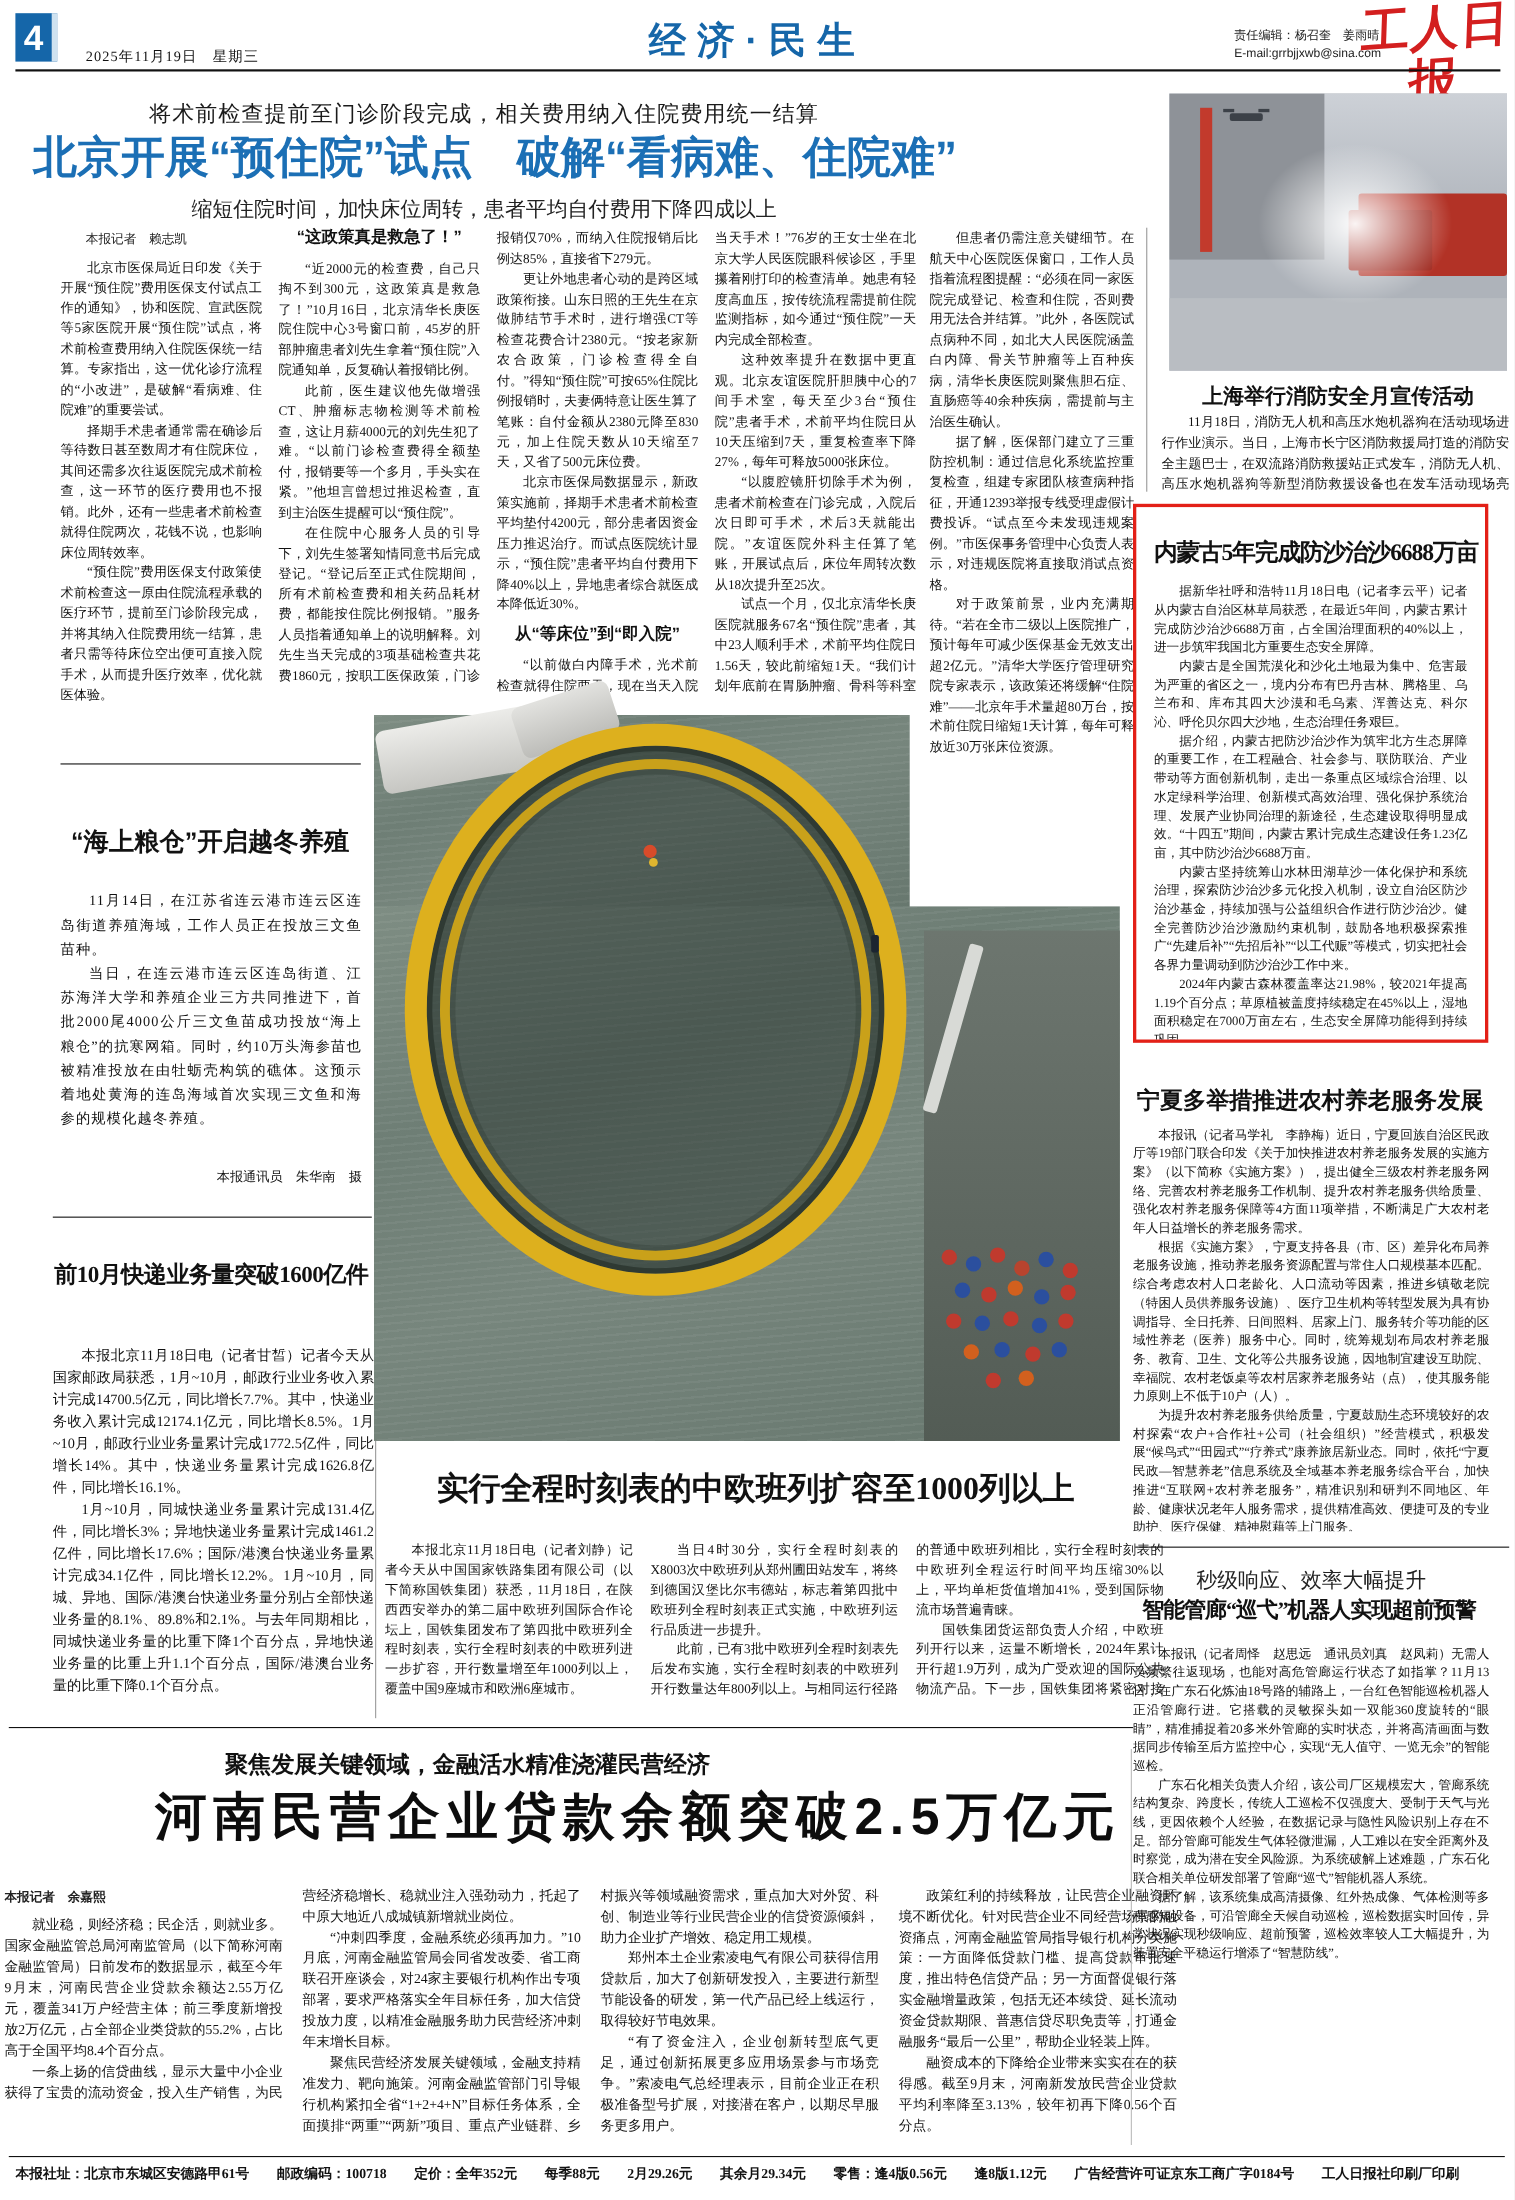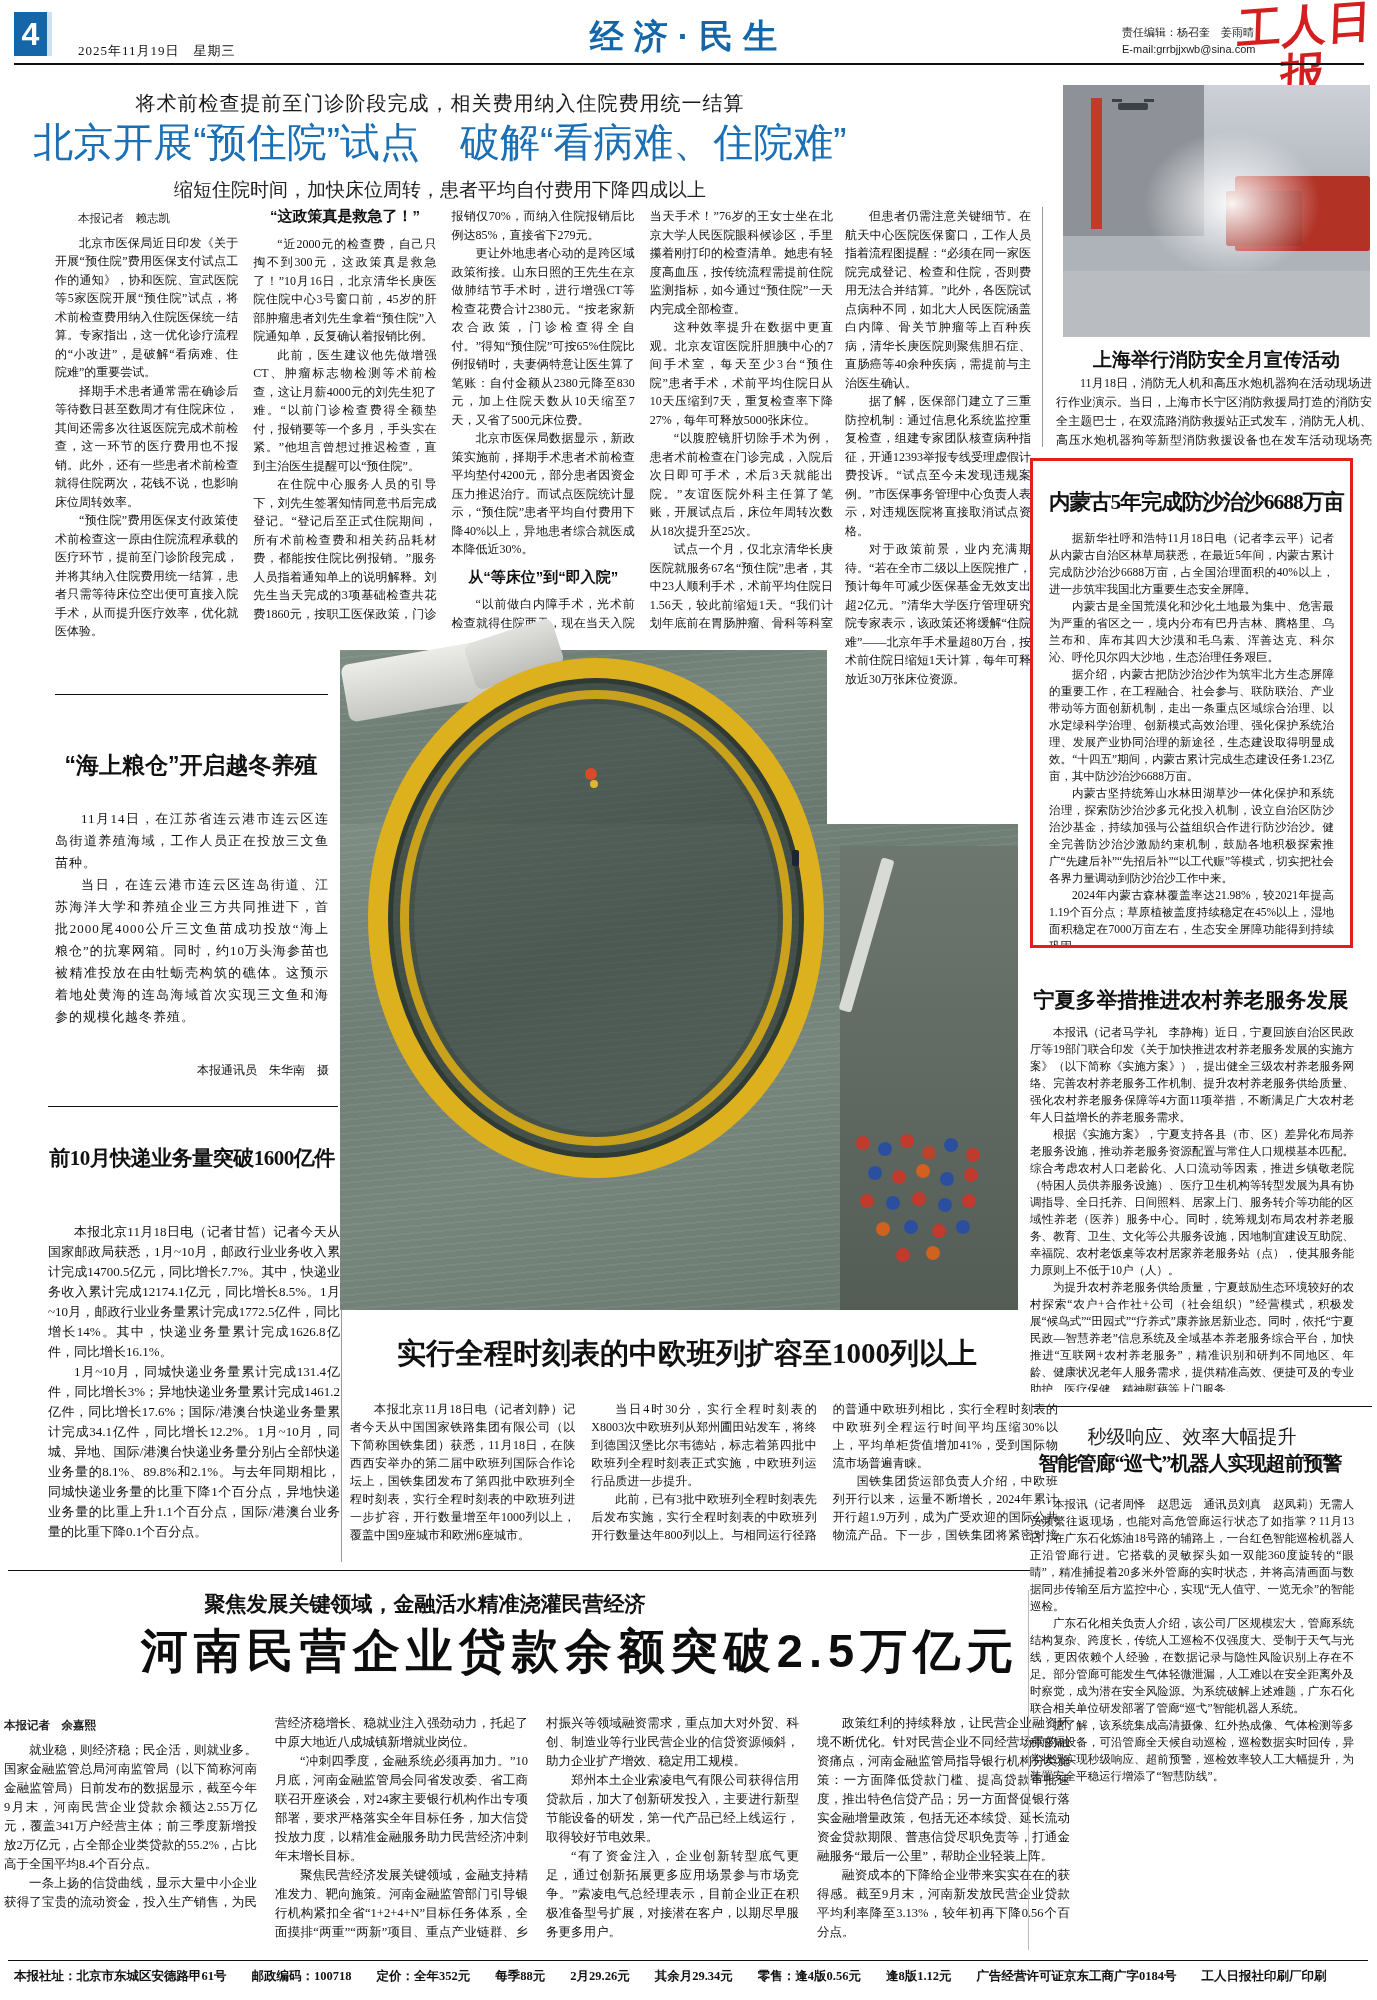--- a/index.html
+++ b/index.html
@@ -17,21 +17,21 @@
   .dateline{left:78px;top:42px;font-size:13px;letter-spacing:1px;}
   .section-title{left:0;width:1377px;top:14px;text-align:center;color:var(--accent,#1566a9);
          font-family:"Liberation Sans",sans-serif;font-weight:bold;font-size:34px;letter-spacing:10px;}
   .editors{left:1122px;top:24px;font-family:"Liberation Sans",sans-serif;font-size:11px;line-height:17px;color:#222;}
   .masthead{left:1234px;top:2px;width:140px;color:var(--mast,#d31f1f);font-weight:bold;font-size:44px;
          line-height:1.1;transform:rotate(-4deg) skewX(-6deg);letter-spacing:1px;text-align:center;}
 
   
   .kicker{left:70px;top:90px;width:740px;text-align:center;font-size:20px;letter-spacing:1px;color:#1a1a1a;}
   .main-headline{left:30px;top:115px;width:820px;text-align:center;color:var(--hblue,#1b6fb5);
-         font-family:"Liberation Sans",sans-serif;font-weight:normal;font-size:40px;white-space:nowrap;}
+         font-family:"Liberation Sans",sans-serif;font-weight:bold;font-size:40px;white-space:nowrap;}
   .deck{left:70px;top:177px;width:740px;text-align:center;font-size:19px;color:#222;}
   .main-flow{left:55px;top:207px;width:778px;height:441px;column-count:4;column-gap:15px;
          font-size:12px;line-height:18.5px;text-align:justify;overflow:hidden;}
   .main-flow p,.tail-col p,.boxed p,.rail-body p,.henan-body p,.nx-body p,.robot-body p,
   .express-body p,.seafood-body p,.fire-cap-body p{margin:0;text-indent:2em;}
   .main-flow h4{font-family:"Liberation Sans",sans-serif;font-size:15px;text-align:center;
          margin:9px 0;break-inside:avoid;}
   .byline{font-size:11.5px;margin:2px 0 6px;text-indent:2em;color:#222;}
   .tail-col{left:845px;top:207px;width:186px;height:610px;font-size:12px;line-height:18.5px;
          text-align:justify;overflow:hidden;}

